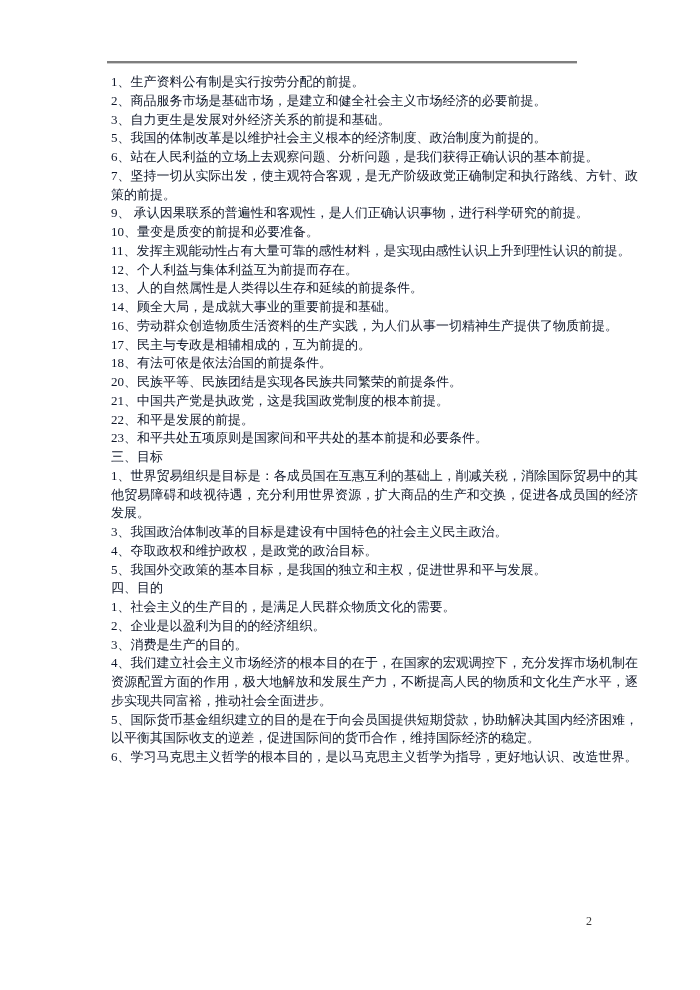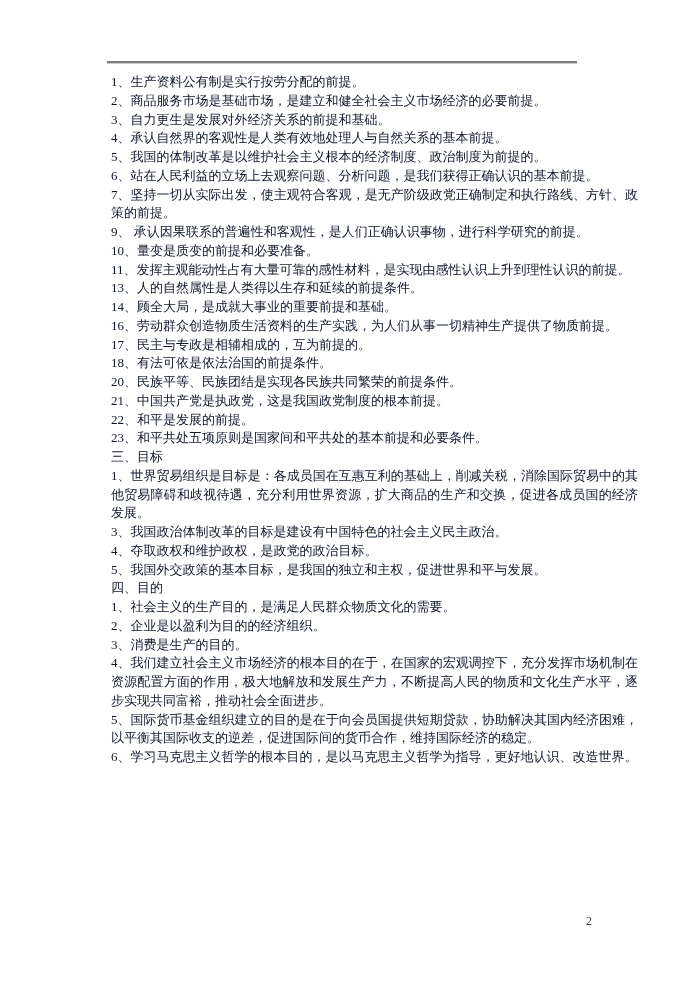--- a/index.html
+++ b/index.html
@@ -52,27 +52,27 @@
 </style>
 </head>
 <body>
 
 <div class="page">
   <div class="header-rule"></div>
   <div class="doc-body">
       <p class="para">1、生产资料公有制是实行按劳分配的前提。</p>
       <p class="para">2、商品服务市场是基础市场，是建立和健全社会主义市场经济的必要前提。</p>
       <p class="para">3、自力更生是发展对外经济关系的前提和基础。</p>
-      <p class="para">4、承认自然界的客观性是人类有效地处理人与自然关系的基本前提。</p>
       <p class="para">5、我国的体制改革是以维护社会主义根本的经济制度、政治制度为前提的。</p>
       <p class="para">6、站在人民利益的立场上去观察问题、分析问题，是我们获得正确认识的基本前提。</p>
       <p class="para">7、坚持一切从实际出发，使主观符合客观，是无产阶级政党正确制定和执行路线、方针、政策的前提。</p>
       <p class="para">9、 承认因果联系的普遍性和客观性，是人们正确认识事物，进行科学研究的前提。</p>
       <p class="para">10、量变是质变的前提和必要准备。</p>
       <p class="para">11、发挥主观能动性占有大量可靠的感性材料，是实现由感性认识上升到理性认识的前提。</p>
+      <p class="para">12、个人利益与集体利益互为前提而存在。</p>
       <p class="para">13、人的自然属性是人类得以生存和延续的前提条件。</p>
       <p class="para">14、顾全大局，是成就大事业的重要前提和基础。</p>
       <p class="para">16、劳动群众创造物质生活资料的生产实践，为人们从事一切精神生产提供了物质前提。</p>
       <p class="para">17、民主与专政是相辅相成的，互为前提的。</p>
       <p class="para">18、有法可依是依法治国的前提条件。</p>
       <p class="para">20、民族平等、民族团结是实现各民族共同繁荣的前提条件。</p>
       <p class="para">21、中国共产党是执政党，这是我国政党制度的根本前提。</p>
       <p class="para">22、和平是发展的前提。</p>
       <p class="para">23、和平共处五项原则是国家间和平共处的基本前提和必要条件。</p>
       <p class="para">三、目标</p>

